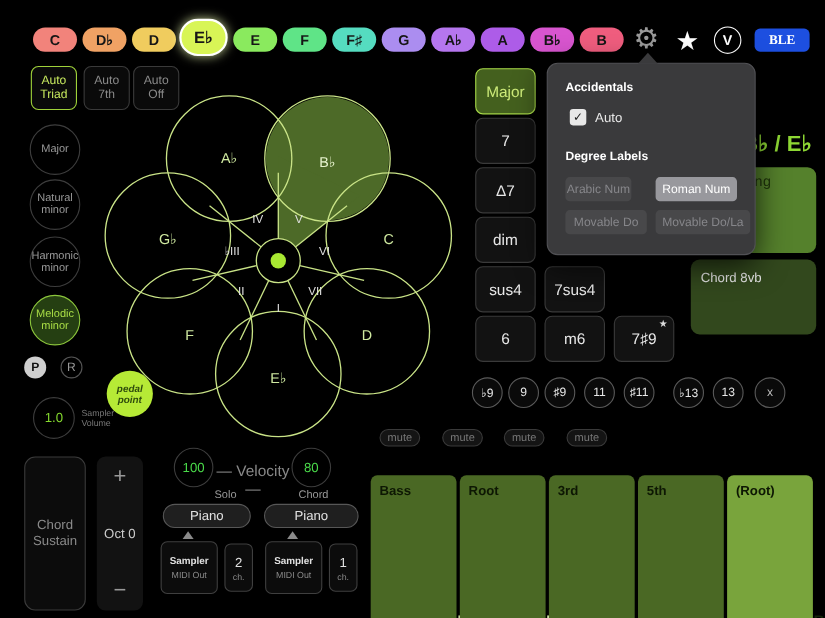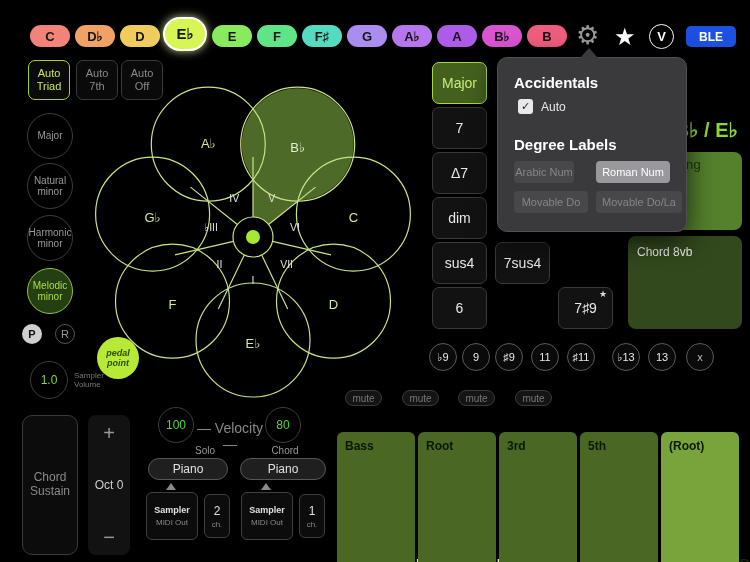--- a/index.html
+++ b/index.html
@@ -49,21 +49,21 @@
        font-weight:bold;color:#d9eeb0;}
   .pad.bright{background:#79a43c;}
   .pad.bright .note{color:#15250a;}
 
   
   #popup{position:absolute;left:497px;top:57px;width:190px;height:175px;background:#3a3a3c;
        border:1px solid #515155;border-radius:10px;z-index:20;box-shadow:0 8px 28px rgba(0,0,0,.75);}
   #popup-arrow{position:absolute;left:580px;top:48px;width:0;height:0;z-index:21;
        border-left:9px solid transparent;border-right:9px solid transparent;
        border-bottom:10px solid #3a3a3c;}
-  .popup-title{position:absolute;color:#fff;font-size:15px;font-weight:bold;}
+  .popup-title{position:absolute;color:#fff;font-size:11px;font-weight:bold;}
   .opt{position:absolute;height:22px;border-radius:4px;background:#48484a;color:#86868a;
        font-size:11px;display:flex;align-items:center;justify-content:center;}
   .opt.selected{background:#98989d;color:#fff;}
 
   .tri-up{position:absolute;width:0;height:0;border-left:5px solid transparent;
        border-right:5px solid transparent;border-bottom:7px solid #8a8a8a;}
   .midi-box{position:absolute;width:52px;height:48px;border:1px solid #3f3f3f;border-radius:6px;
        background:#0c0c0c;display:flex;flex-direction:column;align-items:center;justify-content:center;gap:3px;}
   .ch-box{position:absolute;width:26px;height:44px;border:1px solid #3f3f3f;border-radius:6px;
        background:#0c0c0c;display:flex;flex-direction:column;align-items:center;justify-content:center;gap:2px;}
@@ -86,21 +86,21 @@
   <div class="key" style="left: 302px; background: rgb(85, 220, 192);">F♯</div>
   <div class="key" style="left: 347px; background: rgb(171, 141, 240);">G</div>
   <div class="key" style="left: 392px; background: rgb(181, 118, 238);">A♭</div>
   <div class="key" style="left: 437px; background: rgb(173, 92, 232);">A</div>
   <div class="key" style="left: 482px; background: rgb(216, 85, 207);">B♭</div>
   <div class="key" style="left: 527px; background: rgb(239, 93, 126);">B</div>
 
   <div class="abs" style="left:576px;top:20px;font-size:26px;color:#999;">⚙</div>
   <div class="abs" style="left:614px;top:23px;font-size:24px;color:#fff;">★</div>
   <div class="abs flex" style="left:649px;top:24px;width:25px;height:25px;border:1.5px solid #fff;border-radius:50%;color:#fff;font-size:13px;font-weight:bold;">V</div>
-  <div class="abs flex" style="left:686px;top:26px;width:50px;height:21px;background:#1d4fe0;border-radius:5px;color:#fff;font-size:12px;font-weight:bold;">BLE</div>
+  <div class="abs flex" style="left:686px;top:26px;width:50px;height:21px;background:#1d4fe0;border-radius:5px;color:#fff;font-size:12px;font-weight:bold;font-family:Liberation Serif, serif;">BLE</div>
 
   <div class="auto-btn selected" style="left:28px">Auto
 Triad</div>
   <div class="auto-btn" style="left:76px">Auto
 7th</div>
   <div class="auto-btn" style="left:121px">Auto
 Off</div>
 
   <div class="scale" style="top:113px">Major</div>
   <div class="scale" style="top:163px">Natural
@@ -162,32 +162,33 @@
     </g>
   </svg>
 
   <div class="cbtn selected" style="left:432px;top:62px">Major</div>
   <div class="cbtn" style="left:432px;top:107px">7</div>
   <div class="cbtn" style="left:432px;top:152px">Δ7</div>
   <div class="cbtn" style="left:432px;top:197px">dim</div>
   <div class="cbtn" style="left:432px;top:242px">sus4</div>
   <div class="cbtn" style="left:495px;top:242px">7sus4</div>
   <div class="cbtn" style="left:432px;top:287px">6</div>
+  <div class="cbtn" style="left:495px;top:287px">m6</div>
   <div class="cbtn" style="left:558px;top:287px">
     <span>7♯9</span>
     <span class="corner-star">★</span>
   </div>
 
   <div class="abs" style="left:628px;top:118px;width:110px;text-align:right;color:#8ed834;font-size:20px;font-weight:bold;">B♭ / E♭</div>
 
   <div class="abs" style="left:628px;top:152px;width:114px;height:78px;background:#55812c;border-radius:8px;">
     <span style="position:absolute;left:6px;top:5px;color:#20350c;font-size:13px;letter-spacing:.5px;">Strumming</span>
   </div>
 
-  <div class="abs" style="left:628px;top:236px;width:114px;height:93px;background:#32481d;border-radius:8px;">
+  <div class="abs" style="left:628px;top:236px;width:114px;height:68px;background:#32481d;border-radius:8px;">
     <span style="position:absolute;left:9px;top:9px;color:#e8e8e8;font-size:12px;">Chord 8vb</span>
   </div>
 
   <div class="tension" style="left:429px">♭9</div>
   <div class="tension" style="left:462px">9</div>
   <div class="tension" style="left:495px">♯9</div>
   <div class="tension" style="left:531px">11</div>
   <div class="tension" style="left:567px">♯11</div>
   <div class="tension" style="left:612px">♭13</div>
   <div class="tension" style="left:648px">13</div>

